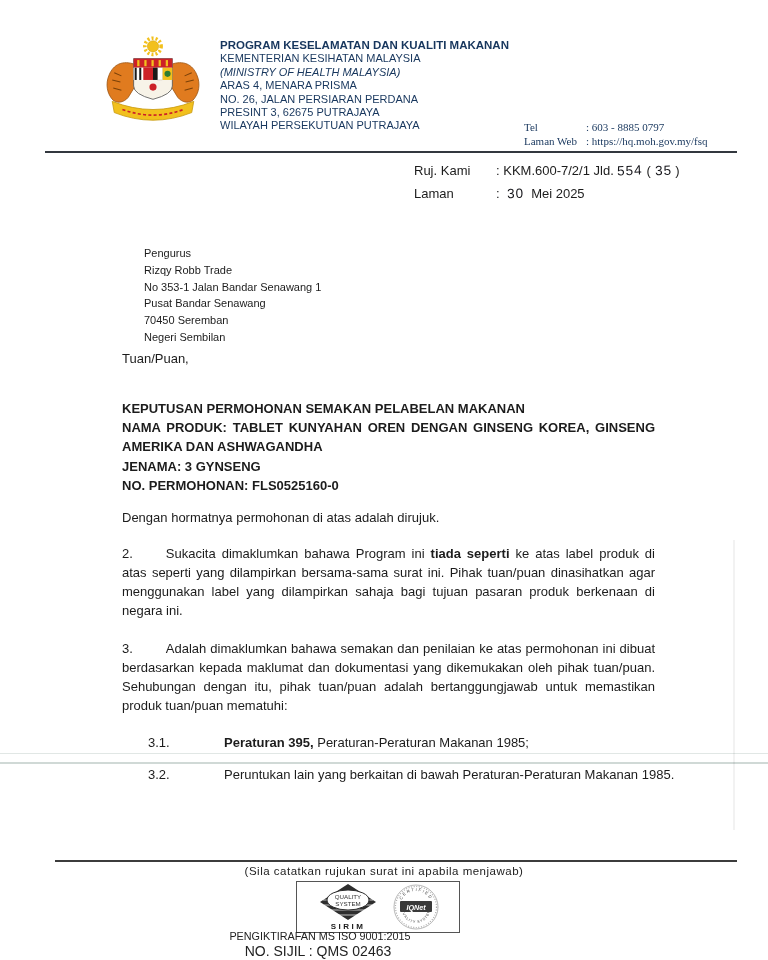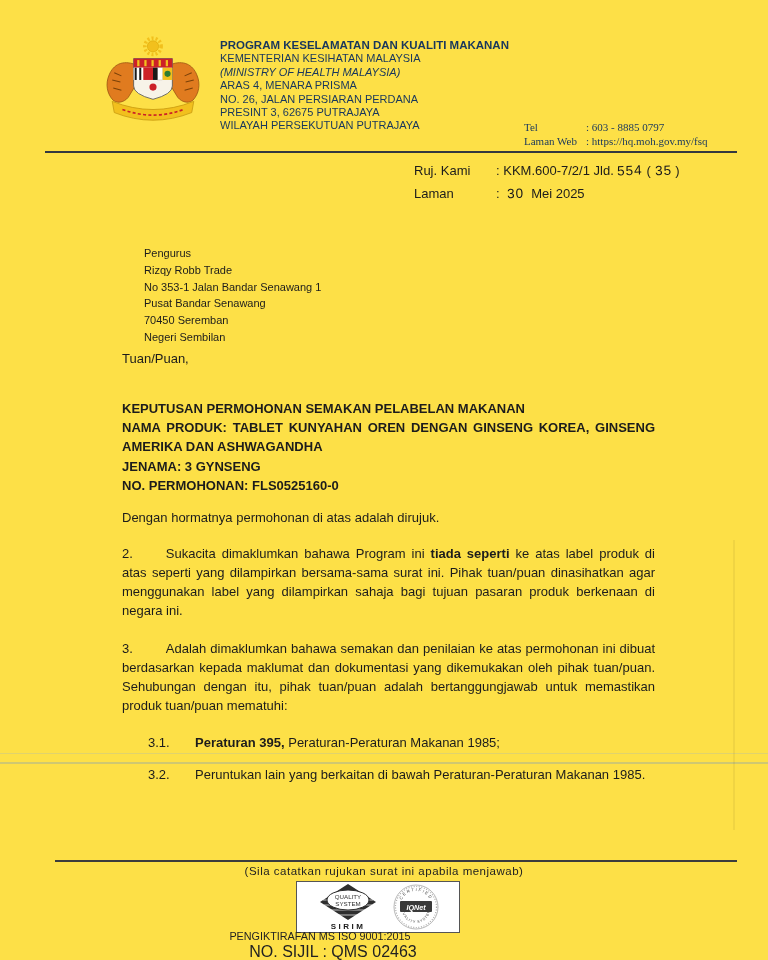--- a/index.html
+++ b/index.html
@@ -1,18 +1,18 @@
 <!DOCTYPE html>
 <html><head>
 <meta charset="utf-8">
 <style>
   html,body{margin:0;padding:0;background:#e9e9e9;}
   .page{
     position:relative;width:768px;height:960px;margin:0 auto;
-    background:#fde047;overflow:hidden;color:#1c1c1c;
+    background:#ffffff;overflow:hidden;color:#1c1c1c;
     font-family:"Liberation Sans", sans-serif;
   }
   
   .crest{position:absolute;left:100px;top:34px;width:106px;height:96px;}
   .hdr-block{position:absolute;left:220px;top:39px;color:#17365d;font-size:11px;line-height:13.4px;}
   .hdr-block .b1{font-weight:bold;font-size:11.5px;}
   .hdr-block .it{font-style:italic;}
   .contact{position:absolute;left:524px;top:121px;color:#17365d;font-size:11px;line-height:13.6px;font-family:Liberation Serif, serif;}
   .contact .row{display:flex;}
   .contact .lbl{width:62px;}
@@ -27,33 +27,33 @@
   .salutation{position:absolute;left:122px;top:351px;font-size:13px;}
   .subject{position:absolute;left:122px;top:399px;width:533px;font-size:13px;font-weight:bold;line-height:19.2px;}
   .subject .just{text-align:justify;}
   .p1{position:absolute;left:122px;top:510px;font-size:13px;}
   .para{position:absolute;left:122px;width:533px;font-size:13px;line-height:19px;text-align:justify;}
   .p2{top:544px;} .p3{top:639px;}
   .num-gap{display:inline-block;width:33px;}
   .item{position:absolute;left:148px;display:flex;font-size:13px;line-height:19.3px;}
   .i31{top:733px;} .i32{top:765px;}
   .item .inum{width:47px;flex:0 0 47px;}
-  .item .itxt{width:455px;}
+  .item .itxt{width:455px;margin-left:29px;}
   .i32 .itxt{text-align:justify;}
   
   .scanline1{position:absolute;left:0;top:753px;width:768px;height:1px;background:rgba(170,185,180,.35);}
   .scanline2{position:absolute;left:0;top:762px;width:768px;height:2px;background:rgba(150,170,165,.45);}
   .scanedge{position:absolute;left:733px;top:540px;width:2px;height:290px;background:rgba(0,0,0,.05);}
   
   .ftr-rule{position:absolute;left:55px;top:860px;width:682px;height:2px;background:#3c3c3c;}
   .ftr-note{position:absolute;left:0;top:865px;width:768px;text-align:center;font-size:11.5px;letter-spacing:.5px;color:#222;}
   .logo-box{position:absolute;left:296px;top:881px;width:162px;height:50px;border:1.4px solid #555;
     display:flex;align-items:center;justify-content:center;gap:14px;background:#fff;}
   .accred{position:absolute;left:0;top:930px;width:640px;text-align:center;font-size:10.8px;color:#222;}
-  .certno{position:absolute;left:0;top:943px;width:636px;text-align:center;font-size:16px;color:#222;padding-left:15px;}
+  .certno{position:absolute;left:0;top:943px;width:636px;text-align:center;font-size:14px;color:#222;}
 </style>
 </head>
 <body>
 
 <div class="page">
 
   <svg class="crest" viewBox="0 0 104 94">
 
     <circle cx="52" cy="12" r="8" fill="none" stroke="#f2c01d" stroke-width="3.5" stroke-dasharray="2,2"></circle>
     <circle cx="52" cy="12" r="5.5" fill="#f2c01d" stroke="#d9a404" stroke-width="0.6"></circle>

